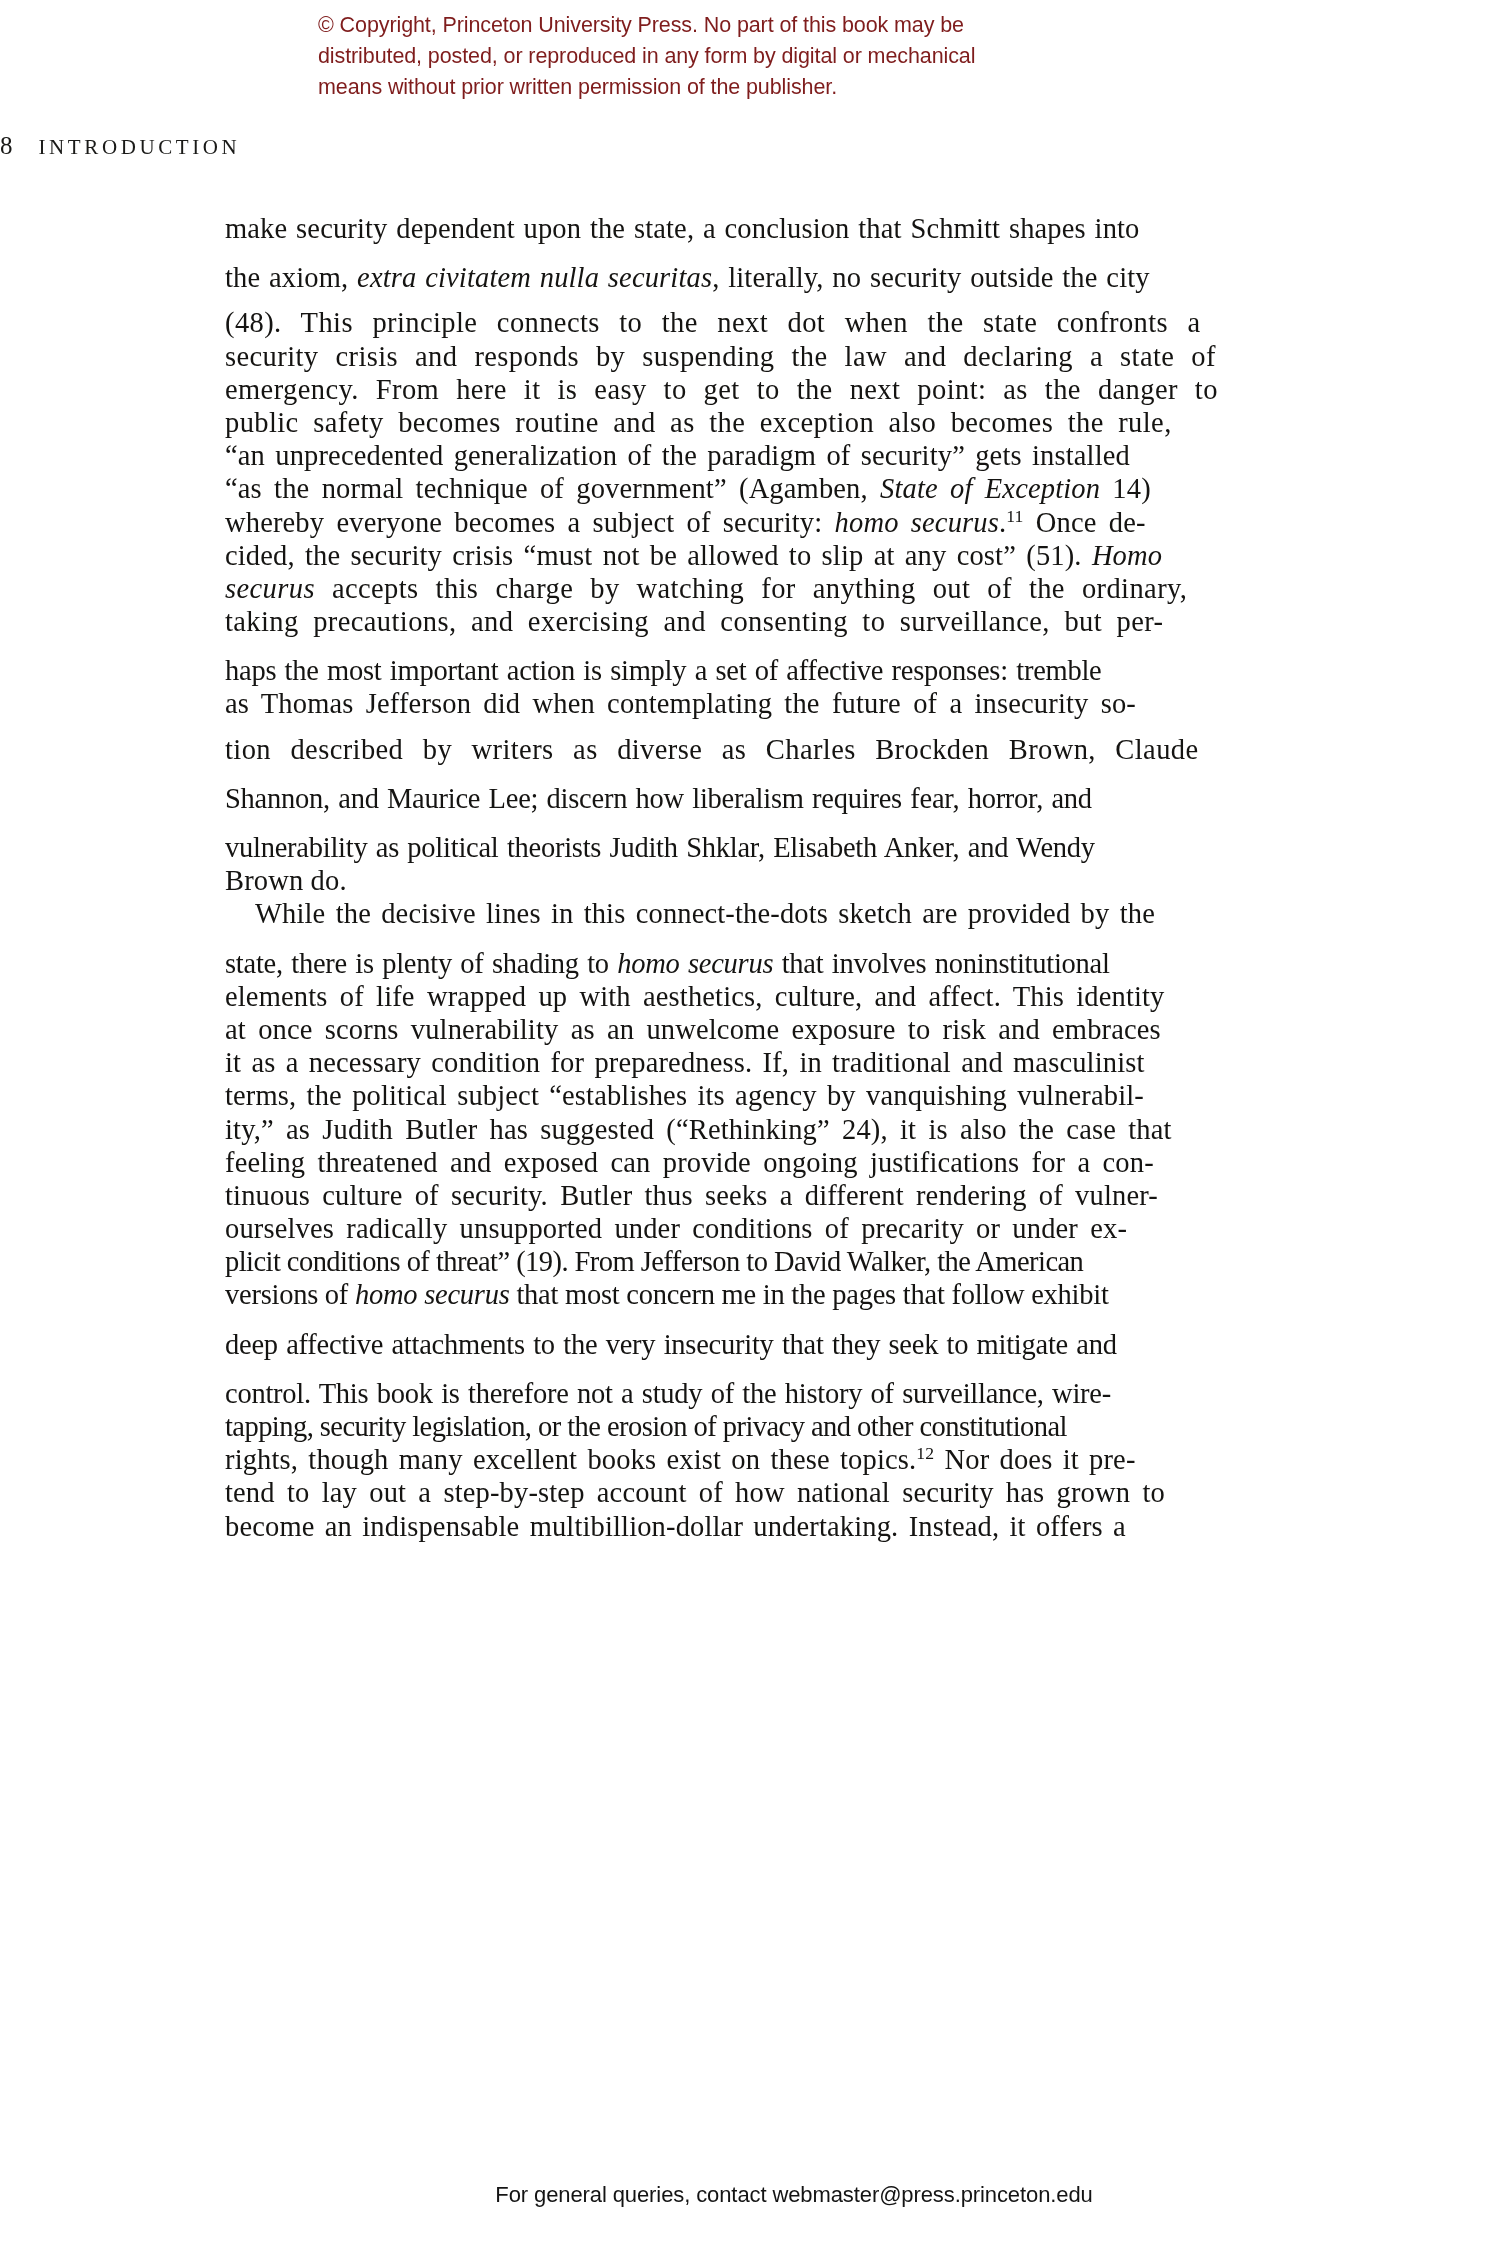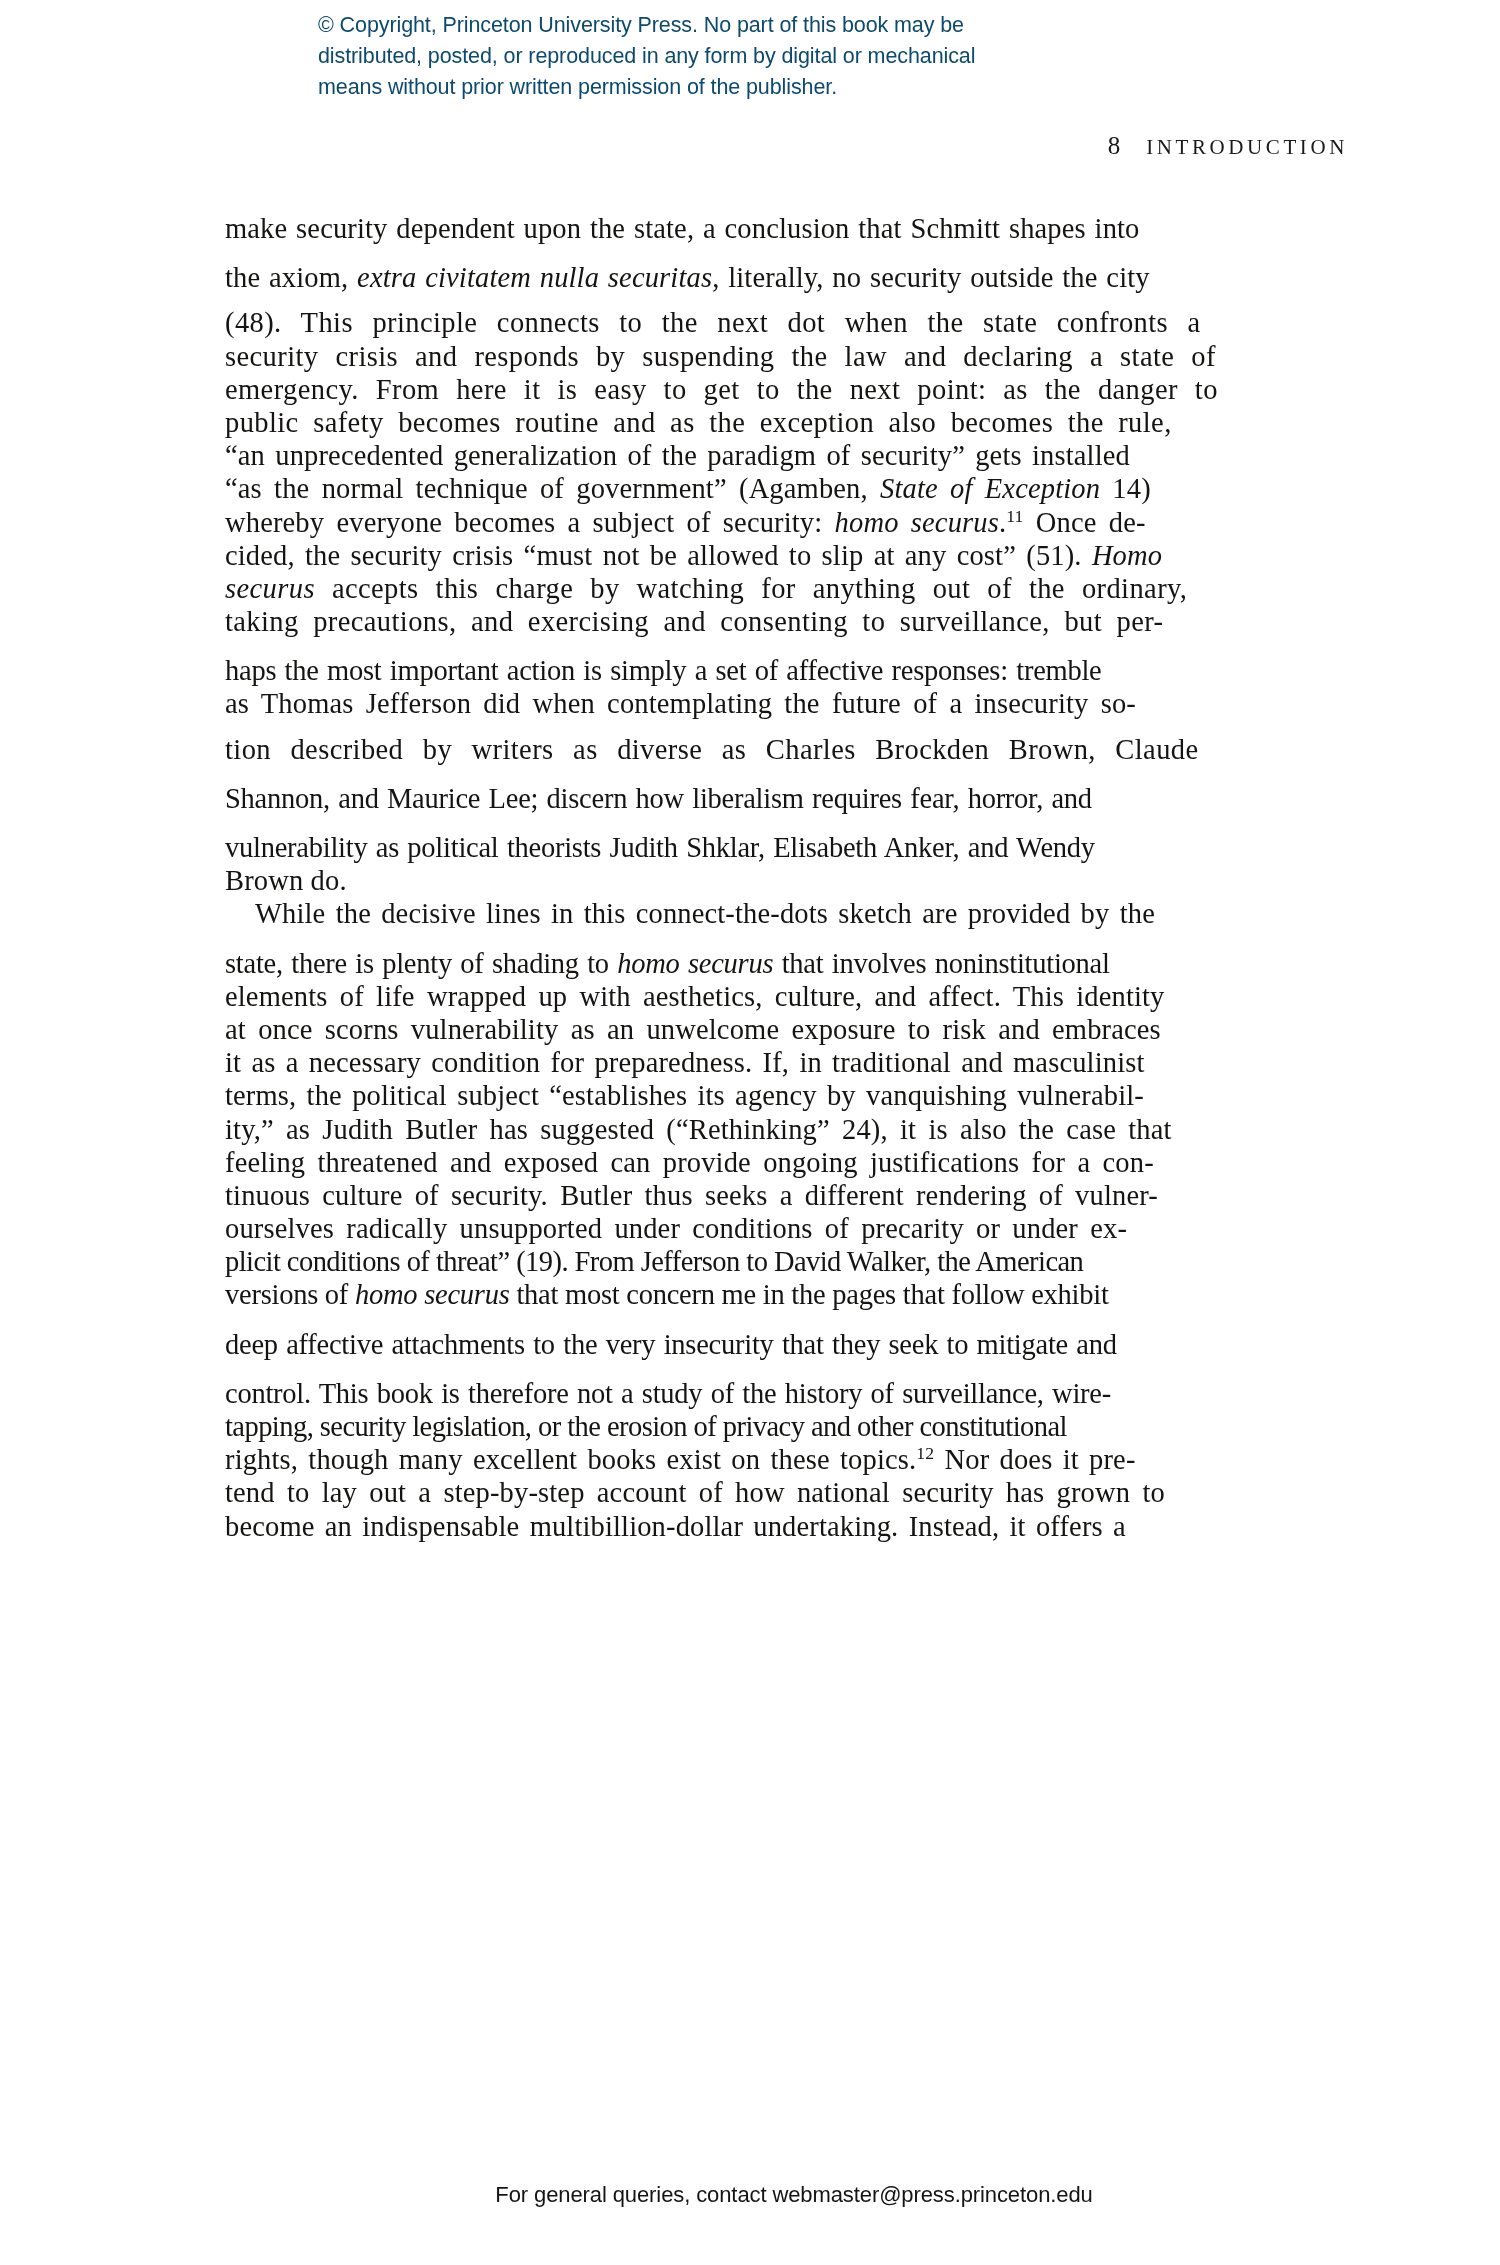--- a/index.html
+++ b/index.html
@@ -19,32 +19,32 @@
 
   
   .copyright-block {
     position: absolute;
     left: 318px;
     top: 10px;
     width: 860px;
     font-family: "Liberation Sans", "DejaVu Sans", sans-serif;
     font-size: 21.5px;
     line-height: 31px;
-    color: #0c4a6e;
+    color: #7f1d1d;
     letter-spacing: -0.1px;
   }
   .copyright-block .cline { display: block; white-space: pre; }
 
   
   .running-head {
     position: absolute;
     left: 0;
     top: 132px;
     width: 1348px;
-    text-align: right;
+    text-align: left;
     font-size: 23px;
     color: #1a1a18;
   }
   .running-head .folio {
     font-family: "Liberation Serif", "DejaVu Serif", serif;
     font-size: 25px;
     letter-spacing: 0;
   }
   .running-head .gap { display: inline-block; width: 26px; }
   .running-head .title-sc {

